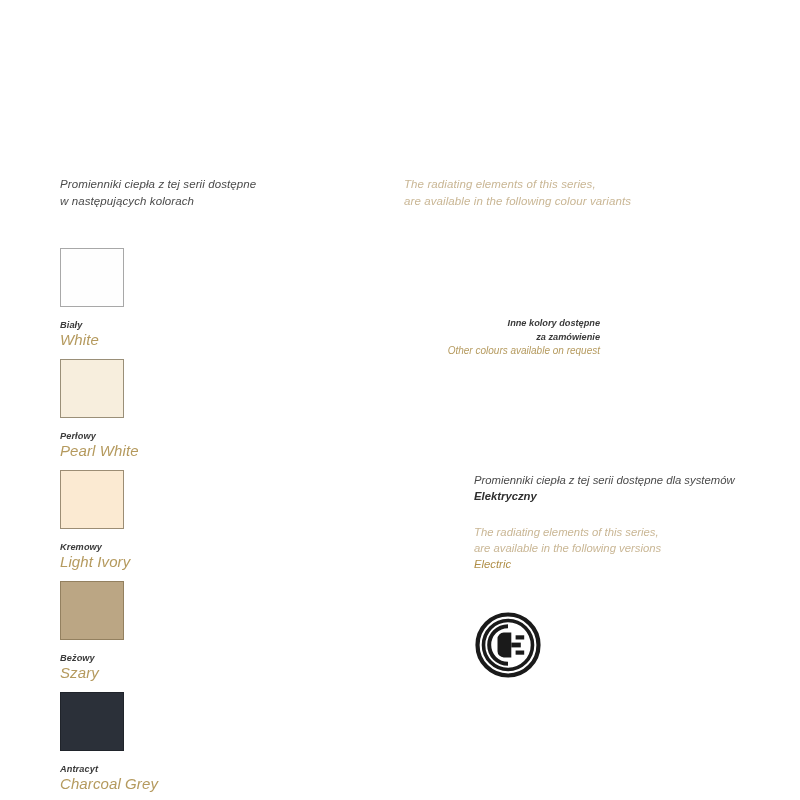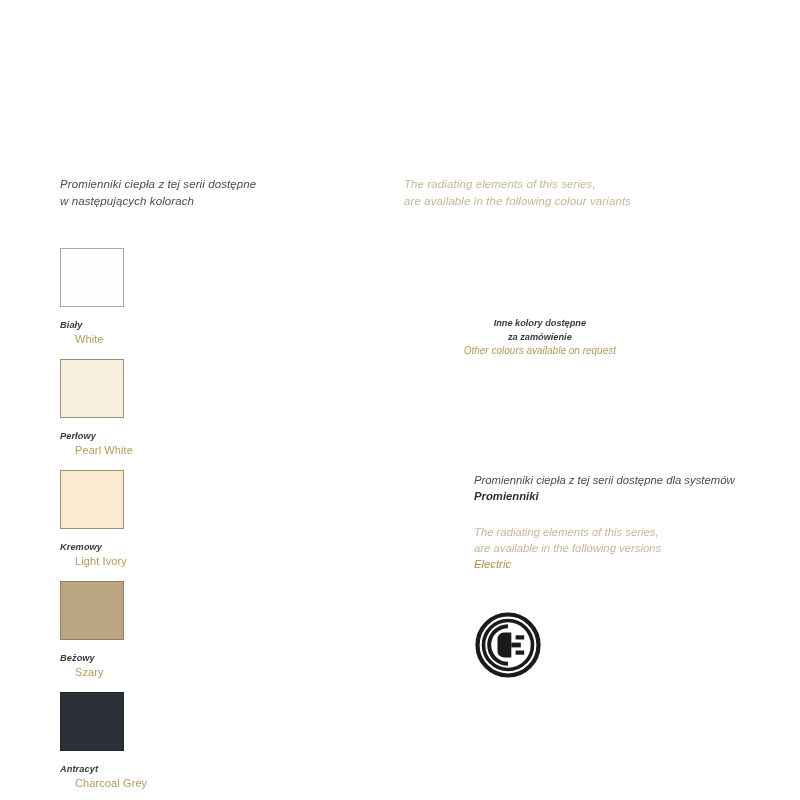--- a/index.html
+++ b/index.html
@@ -75,33 +75,33 @@
     display: block;
     font-size: 9.2px;
     font-weight: bold;
     font-style: italic;
     color: #3a3a3a;
     white-space: nowrap;
     letter-spacing: 0.1px;
   }
   .label-en {
     display: block;
-    font-size: 11px;
+    font-size: 15px;
+    font-style: italic;
     color: #b59a5e;
     white-space: nowrap;
     letter-spacing: 0.1px;
-    margin-left: 15px;
   }
 
   
   .other-note {
     position: absolute;
-    right: 52px;
+    right: 68px;
     top: 317px;
-    text-align: center;
+    text-align: right;
     line-height: 13.5px;
   }
   .other-note .pl {
     display: block;
     font-size: 9.2px;
     font-weight: bold;
     font-style: italic;
     color: #3a3a3a;
     white-space: nowrap;
   }
@@ -217,21 +217,21 @@
   </div>
 
   <div class="other-note">
     <span class="pl">Inne kolory dostępne</span>
     <span class="pl">za zamówienie</span>
     <span class="en">Other colours available on request</span>
   </div>
 
   <div class="systems-pl">
     <span class="line">Promienniki ciepła z tej serii dostępne dla systemów</span>
-    <span class="line strong">Promienniki</span>
+    <span class="line strong">Elektryczny</span>
   </div>
 
   <div class="systems-en">
     <span class="line">The radiating elements of this series,</span>
     <span class="line">are available in the following versions</span>
     <span class="line strong">Electric</span>
   </div>
 
   <div class="electric-icon">
     <svg width="66" height="66" viewBox="0 0 66 66" xmlns="http://www.w3.org/2000/svg" aria-hidden="true">

